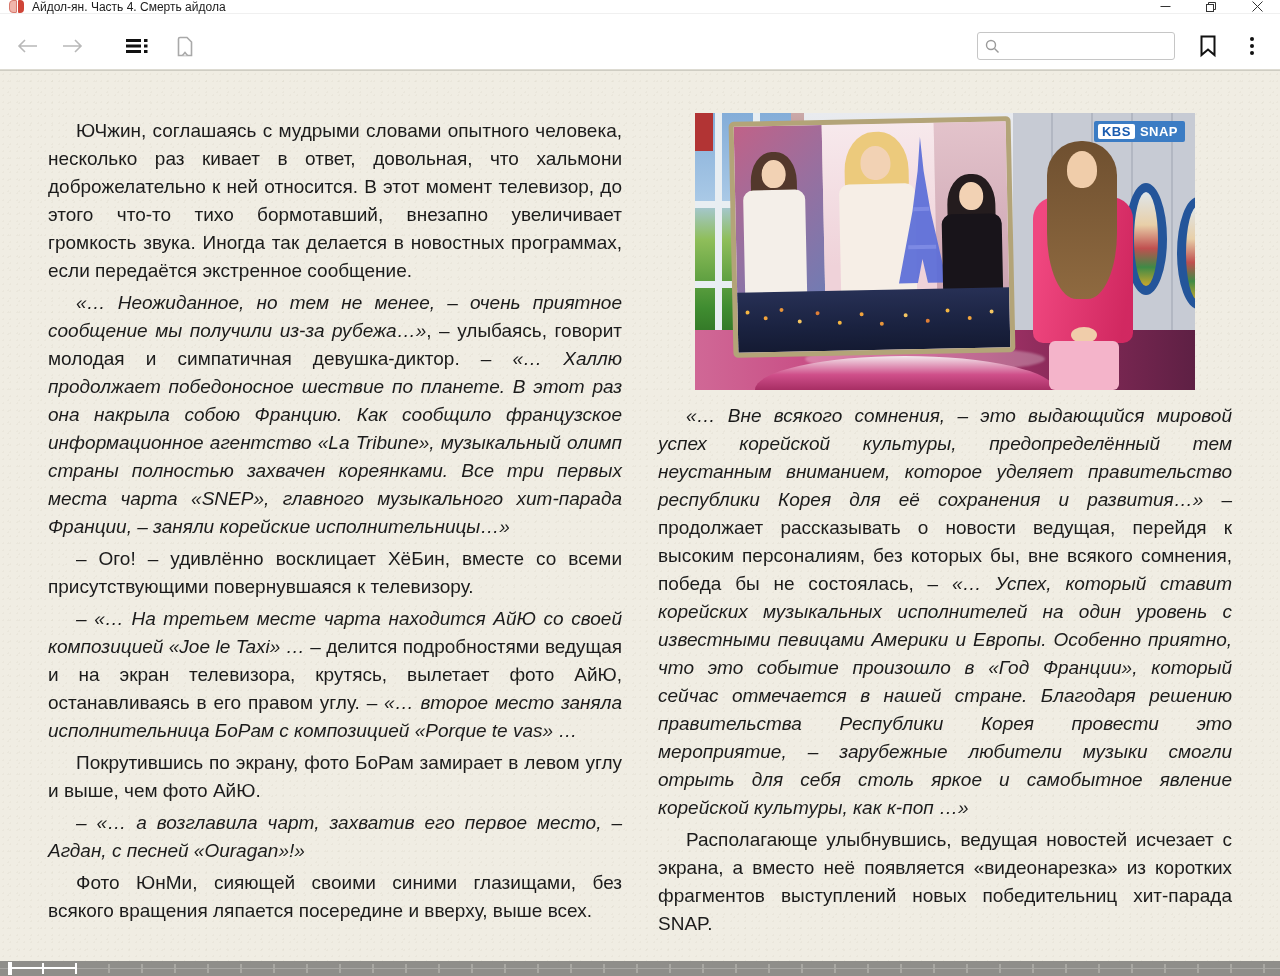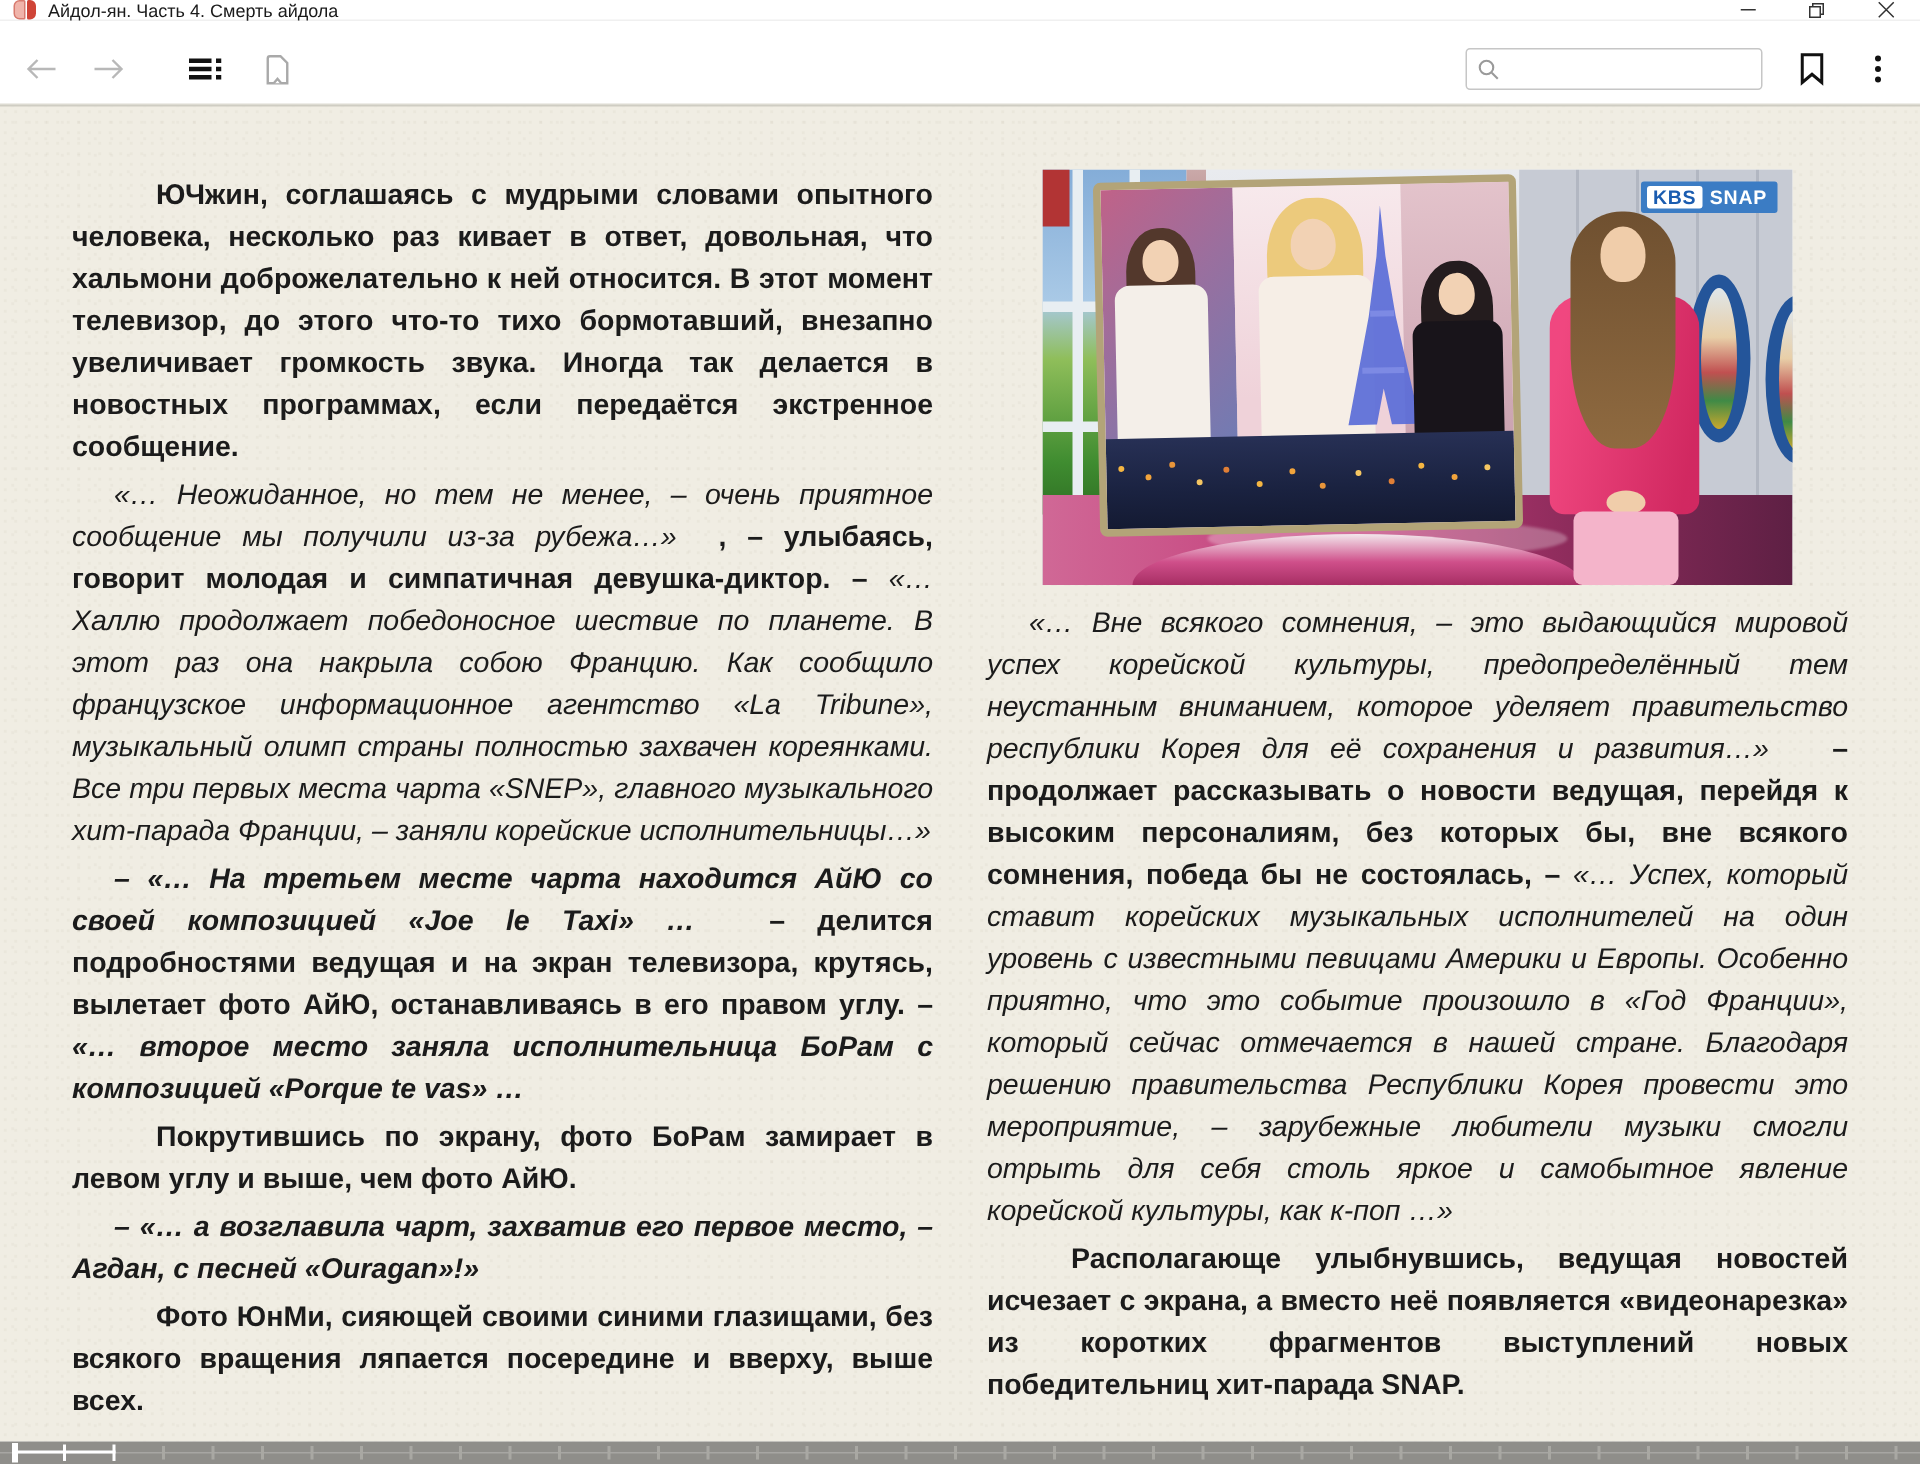--- a/index.html
+++ b/index.html
@@ -62,23 +62,23 @@
     display: flex; justify-content: space-between;
     font-size: 15px; color: #8b897d;
   }
   .col {
     position: absolute; top: 42px; width: 574px;
     font-size: 19px; color: #1b1b1b;
   }
   .col-left { left: 48px; }
   .col-right { left: 658px; }
   .para { text-align: justify; text-indent: 28px; line-height: 28px; margin: 4px 0; hyphens: auto; }
-  .para .r { font-style: normal; font-weight: bold; margin-left: 28px; }
+  .para .r { font-style: normal; font-weight: normal; }
   .para .i { font-style: italic; font-weight: normal; }
-  .para .bi { font-style: italic; font-weight: bold; }
+  .para .bi { font-style: italic; font-weight: normal; }
 
   
   figure.tv {
     position: relative; width: 500px; height: 277px; margin: 0 auto 12px;
     background: linear-gradient(#e9ebef, #d4d7dd 65%, #cfd2d8);
     overflow: hidden;
   }
   .tv * { position: absolute; }
   .studio-window { left: 0; top: 0; width: 96px; height: 230px;
     background: linear-gradient(#84add8 0%, #a9c9e6 38%, #8fbe5a 55%, #3f8c30 85%, #2f7024 100%); }
@@ -228,20 +228,21 @@
     <span class="dot"></span>
     <span class="dot"></span>
   </div>
 </div>
 
 <div class="content">
 
   <div class="col col-left" id="left-col">
       <p class="para"><span class="r">ЮЧжин, соглашаясь с мудрыми словами опытного человека, несколько раз кивает в ответ, довольная, что хальмони доброжелательно к ней относится. В этот момент телевизор, до этого что-то тихо бормотавший, внезапно увеличивает громкость звука. Иногда так делается в новостных программах, если передаётся экстренное сообщение.</span></p>
       <p class="para"><span class="i">«… Неожиданное, но тем не менее, – очень приятное сообщение мы получили из-за рубежа…»</span><span class="r">, – улыбаясь, говорит молодая и симпатичная девушка-диктор. – </span><span class="i">«… Халлю продолжает победоносное шествие по планете. В этот раз она накрыла собою Францию. Как сообщило французское информационное агентство «La Tribune», музыкальный олимп страны полностью захвачен кореянками. Все три первых места чарта «SNEP», главного музыкального хит-парада Франции, – заняли корейские исполнительницы…»</span></p>
+      <p class="para"><span class="r">– Ого! – удивлённо восклицает ХёБин, вместе со всеми присутствующими повернувшаяся к телевизору.</span></p>
       <p class="para"><span class="bi">– «… На третьем месте чарта находится АйЮ со своей композицией «Joe le Taxi» …</span><span class="r"> – делится подробностями ведущая и на экран телевизора, крутясь, вылетает фото АйЮ, останавливаясь в его правом углу. – </span><span class="bi">«… второе место заняла исполнительница БоРам с композицией «Porque te vas» …</span></p>
       <p class="para"><span class="r">Покрутившись по экрану, фото БоРам замирает в левом углу и выше, чем фото АйЮ.</span></p>
       <p class="para"><span class="bi">– «… а возглавила чарт, захватив его первое место, – Агдан, с песней «Ouragan»!»</span></p>
       <p class="para"><span class="r">Фото ЮнМи, сияющей своими синими глазищами, без всякого вращения ляпается посередине и вверху, выше всех.</span></p>
     </div>
 
   <div class="col col-right" id="right-col">
     <figure class="tv">
       <div class="studio-window"></div>
       <div class="mullion-v" style="left:20px"></div>

